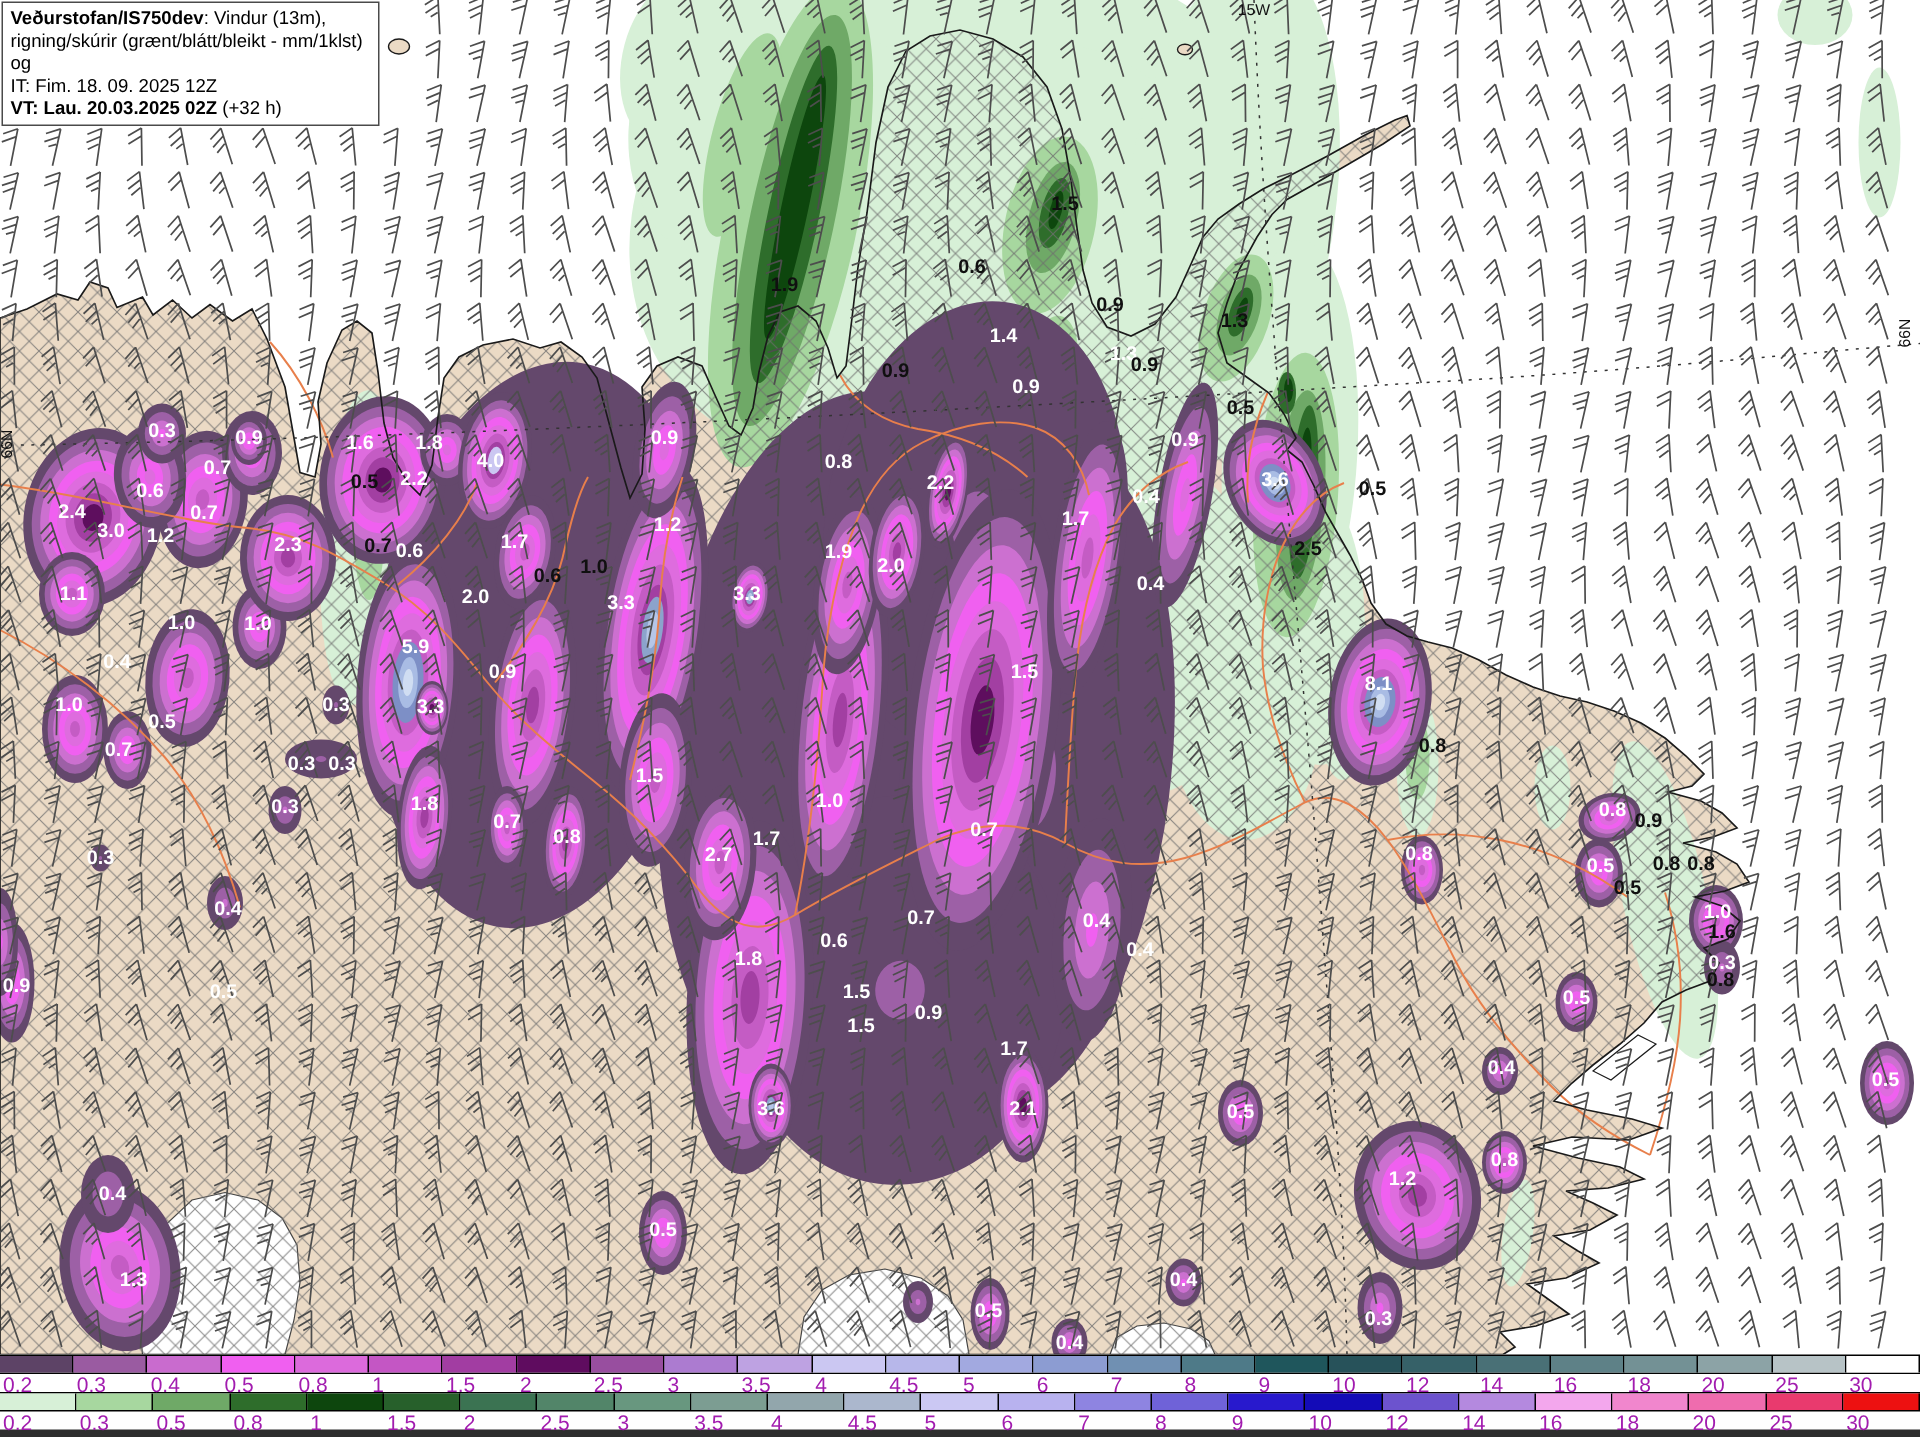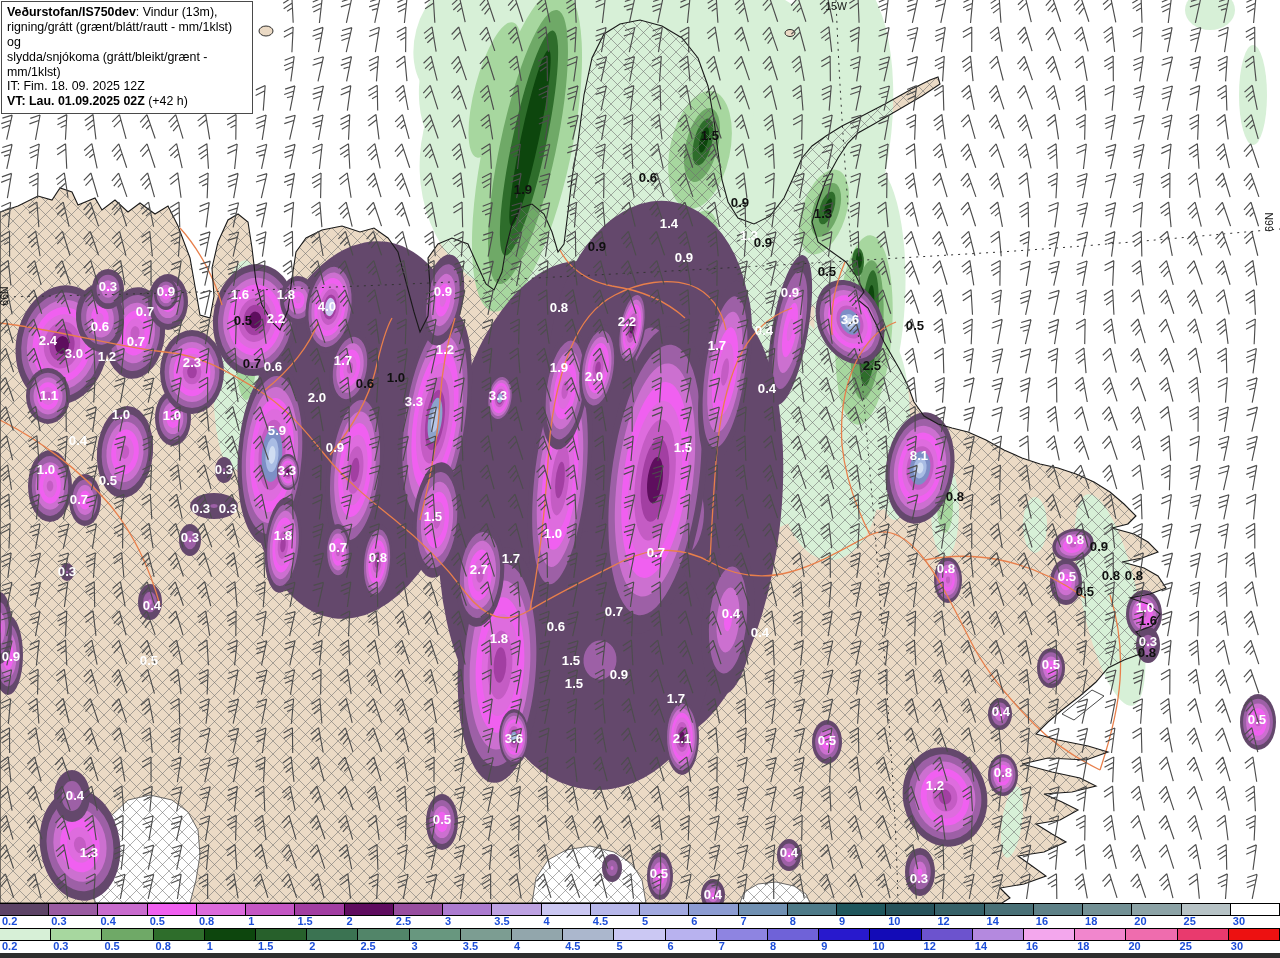--- a/index.html
+++ b/index.html
@@ -5,21 +5,21 @@
   html,body{margin:0;padding:0;background:#fff;}
   .stage{position:relative;width:1280px;height:958px;overflow:hidden;background:#fff;
          font-family:"Liberation Sans",sans-serif;}
   svg{display:block;}
   .titlebox{position:absolute;left:1px;top:1px;width:240px;background:#fff;border:1px solid #4a4a4a;
             padding:3px 5px 4px 5px;font-size:12.4px;line-height:1.2;color:#000;}
   .titlebox b{font-weight:bold;}
   .cbwrap{position:absolute;left:0;top:903px;width:1280px;height:55px;background:#fff;}
   .cb-row{display:flex;height:13px;border-top:1px solid #000;border-bottom:1px solid #000;box-sizing:border-box;}
   .cb-seg{height:100%;border-right:1px solid #000;box-sizing:border-box;flex:1 1 0;}
-  .cb-labels{position:relative;height:12px;font-size:11px;color:#1d4ed8;font-weight:bold;}
+  .cb-labels{position:relative;height:12px;font-size:14px;color:#a21caf;}
   .cb-labels span{position:absolute;top:-1px;white-space:nowrap;}
   .cb-bottom{height:5px;background:#2e2e2e;}
   text{font-family:"Liberation Sans",sans-serif;}
   .maplabel{font-weight:bold;font-size:13.2px;}
   .gridlabel{font-size:10.5px;fill:#111;}
 </style>
 </head>
 <body>
 
 <div class="stage">
@@ -2166,24 +2166,23 @@
 
   <g>
     <text class="gridlabel" x="836" y="10" text-anchor="middle" font-size="11">15W</text>
     <text class="gridlabel" x="8" y="296" text-anchor="middle" transform="rotate(-90 8 296)">66N</text>
     <text class="gridlabel" x="1273" y="222" text-anchor="middle" transform="rotate(-90 1273 222)">66N</text>
   </g>
 </svg>
 
 <div class="titlebox">
   <div><b>Veðurstofan/IS750dev</b><span>: Vindur (13m),</span></div>
-  <div>rigning/grátt (grænt/blátt/rautt - mm/1klst) og</div>
-  <div>slydda/snjókoma (grátt/bleikt/grænt - mm/1klst)</div>
+  <div>rigning/skúrir (grænt/blátt/bleikt - mm/1klst) og</div>
   <div>IT: Fim. 18. 09. 2025 12Z</div>
-  <div><b>VT: Lau. 01.09.2025 02Z</b><span> (+42 h)</span></div>
+  <div><b>VT: Lau. 20.03.2025 02Z</b><span> (+32 h)</span></div>
 </div>
 
 <div class="cbwrap">
   <div class="cb-row" id="cb-sleet">
         <div class="cb-seg" style="background: rgb(93, 67, 102);"></div>
         <div class="cb-seg" style="background: rgb(154, 91, 161);"></div>
         <div class="cb-seg" style="background: rgb(201, 107, 206);"></div>
         <div class="cb-seg" style="background: rgb(240, 95, 240);"></div>
         <div class="cb-seg" style="background: rgb(220, 106, 220);"></div>
         <div class="cb-seg" style="background: rgb(196, 86, 196);"></div>

